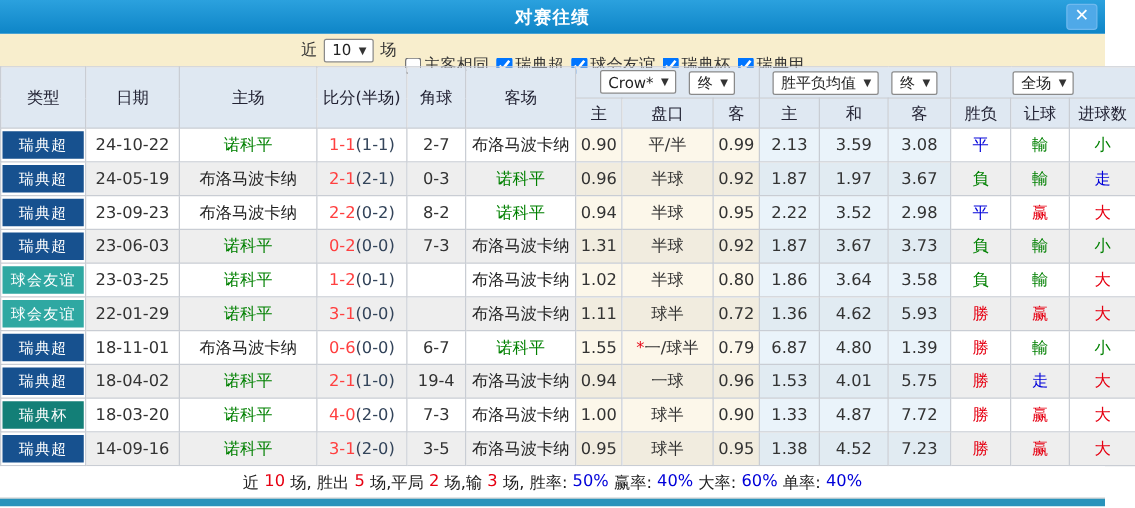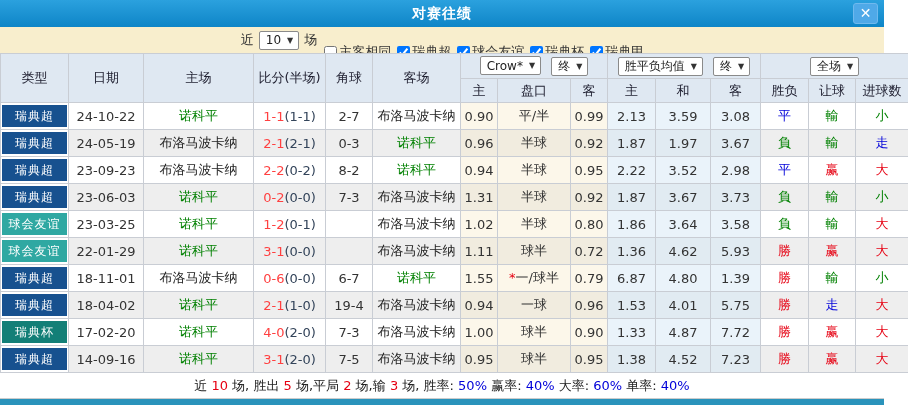--- a/index.html
+++ b/index.html
@@ -357,21 +357,21 @@
       <td class="avg">5.75</td>
       <td class="c-red">勝</td>
       <td class="c-blue">走</td>
       <td class="c-red">大</td>
     </tr>
 
     <tr>
       <td class="type">
         <div class="badge b-cup">瑞典杯</div>
       </td>
-      <td>17-02-20</td>
+      <td>18-03-20</td>
       <td class="c-green">诺科平</td>
       <td class="score">
         <span class="c-red">4-0</span><span class="c-dark">(2-0)</span>
       </td>
       <td>7-3</td>
       <td class="c-black">布洛马波卡纳</td>
       <td class="crow">1.00</td>
       <td class="crow">
         <span class="c-red"></span><span>球半</span>
       </td>
@@ -386,21 +386,21 @@
 
     <tr>
       <td class="type">
         <div class="badge b-super">瑞典超</div>
       </td>
       <td>14-09-16</td>
       <td class="c-green">诺科平</td>
       <td class="score">
         <span class="c-red">3-1</span><span class="c-dark">(2-0)</span>
       </td>
-      <td>7-5</td>
+      <td>3-5</td>
       <td class="c-black">布洛马波卡纳</td>
       <td class="crow">0.95</td>
       <td class="crow">
         <span class="c-red"></span><span>球半</span>
       </td>
       <td class="crow">0.95</td>
       <td class="avg">1.38</td>
       <td class="avg">4.52</td>
       <td class="avg">7.23</td>
       <td class="c-red">勝</td>

